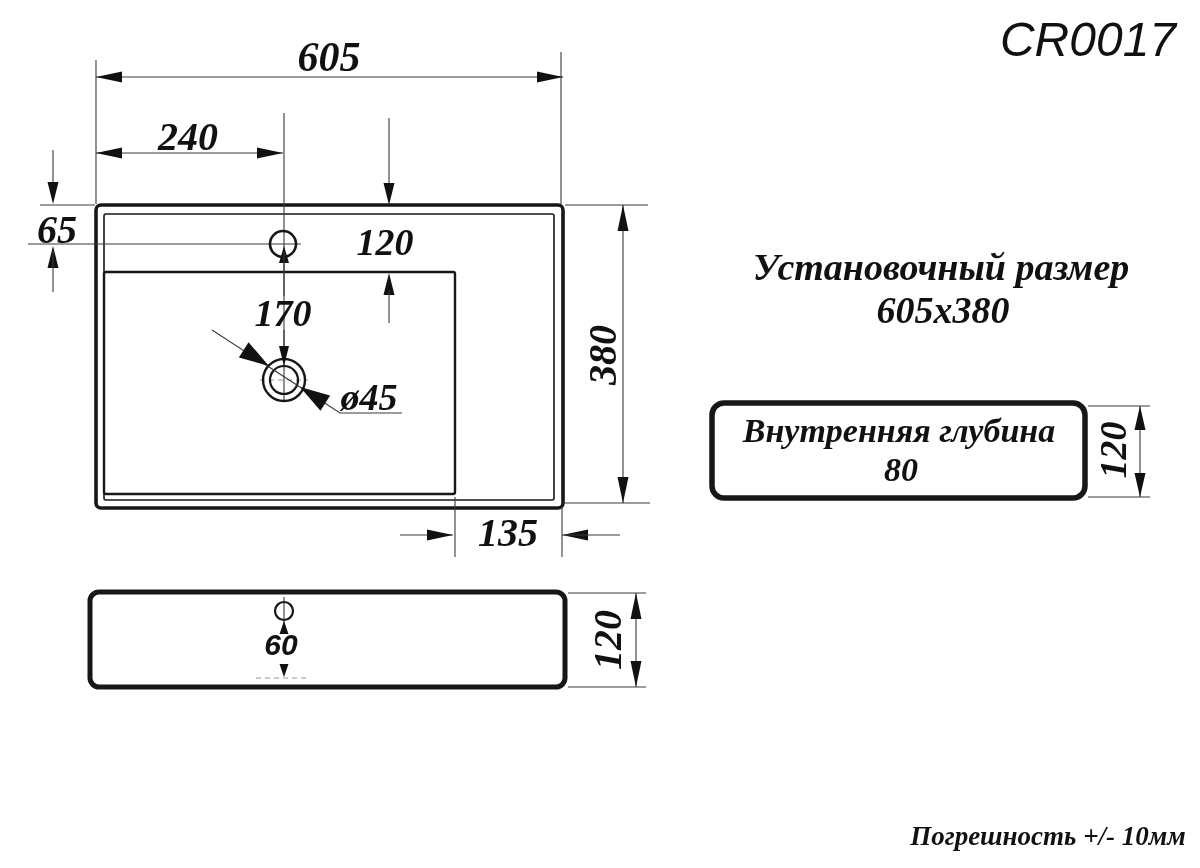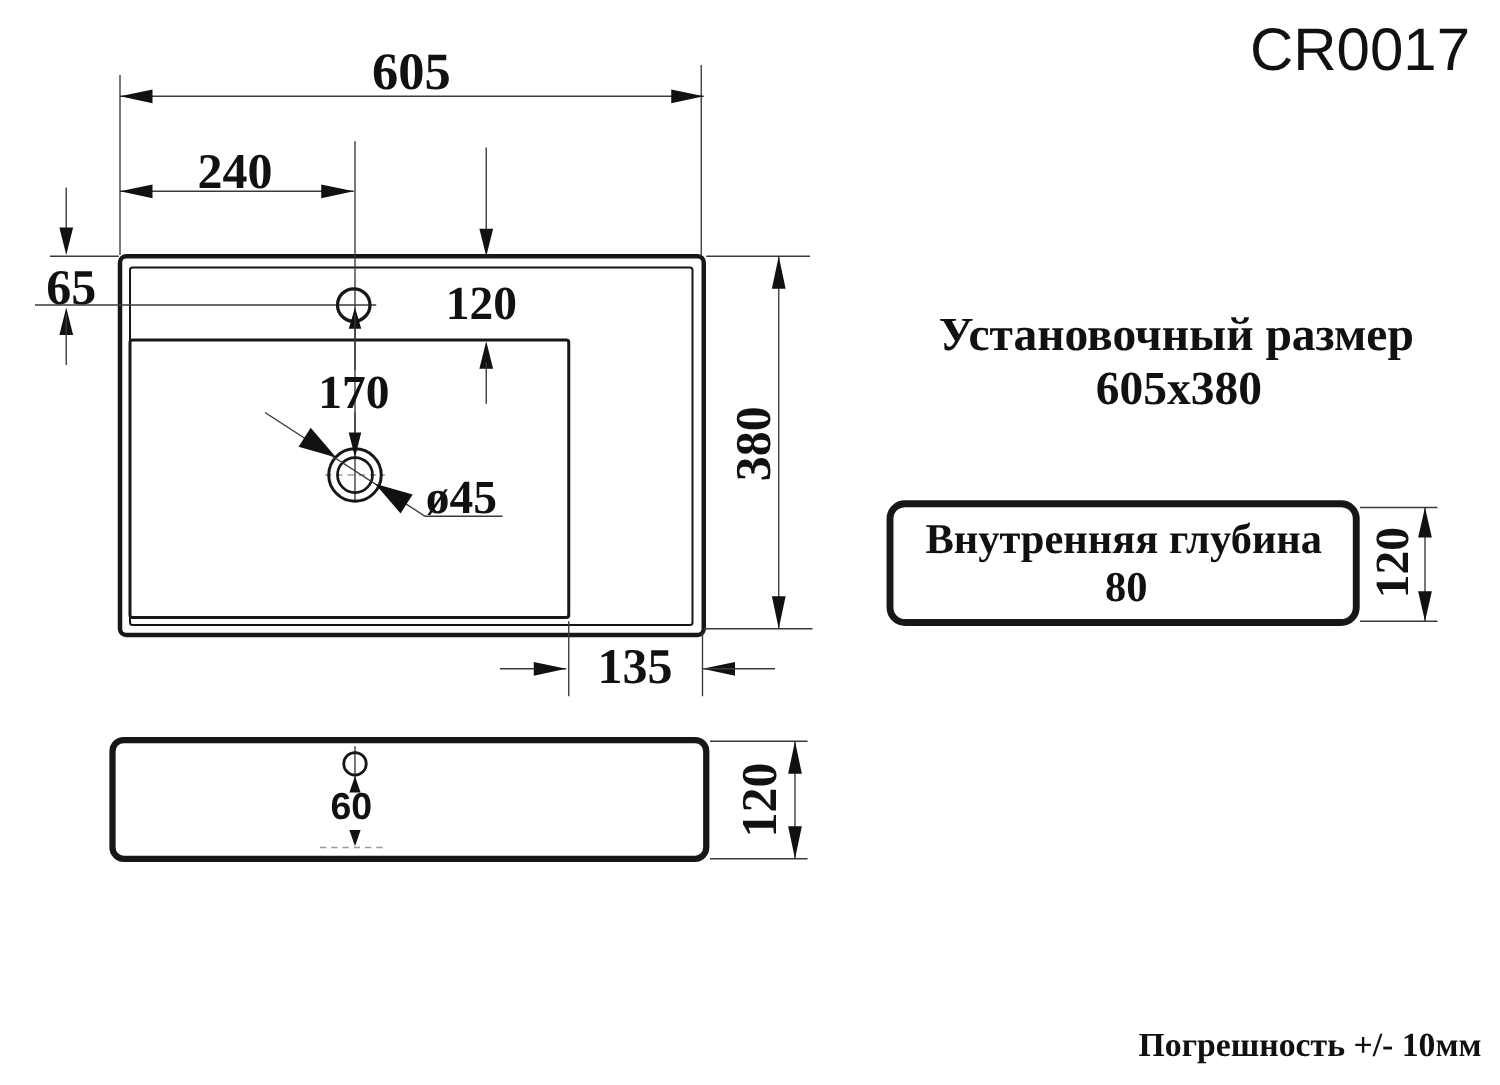--- a/index.html
+++ b/index.html
@@ -1,16 +1,16 @@
 <!DOCTYPE html>
 <html><head>
 <meta charset="utf-8">
 <style>
   html,body{margin:0;padding:0;background:#ffffff;}
-  .stage{position:relative;width:1200px;height:868px;background:#fff;overflow:hidden;}
+  .stage{position:relative;width:1200px;height:868px;background:#fff;overflow:hidden;font-style:italic;}
   svg text{fill:#111;}
   .ser{font-family:"Liberation Serif","DejaVu Serif",serif;font-weight:700;}
   .sans{font-family:"Liberation Sans","DejaVu Sans",sans-serif;}
   .f48{font-size:48px;}
   .f42{font-size:42px;}
   .f40{font-size:40px;}
   .f38{font-size:38px;}
   .f34{font-size:34px;}
   .f30{font-size:30px;font-weight:700;}
   .f27{font-size:27px;}

